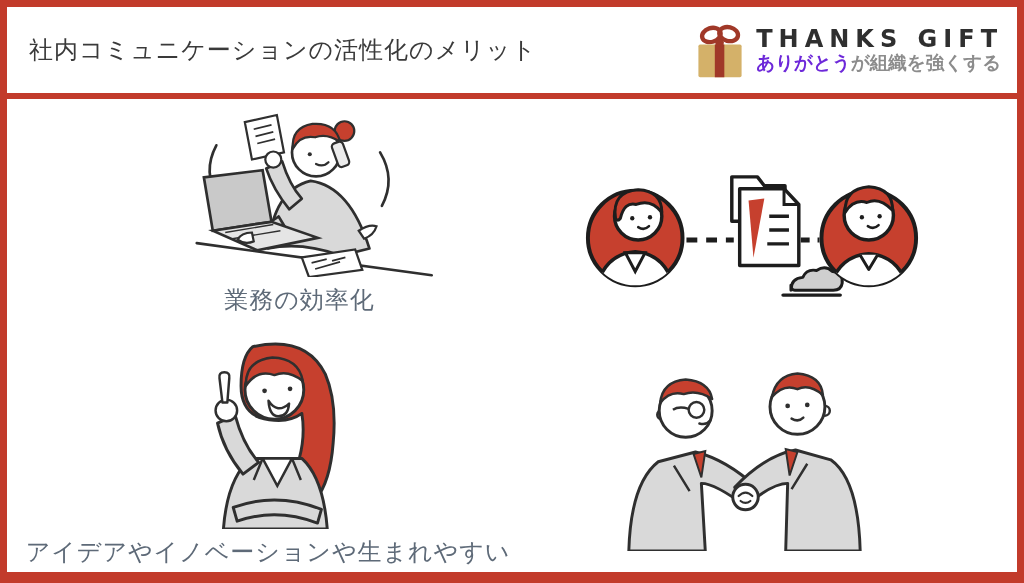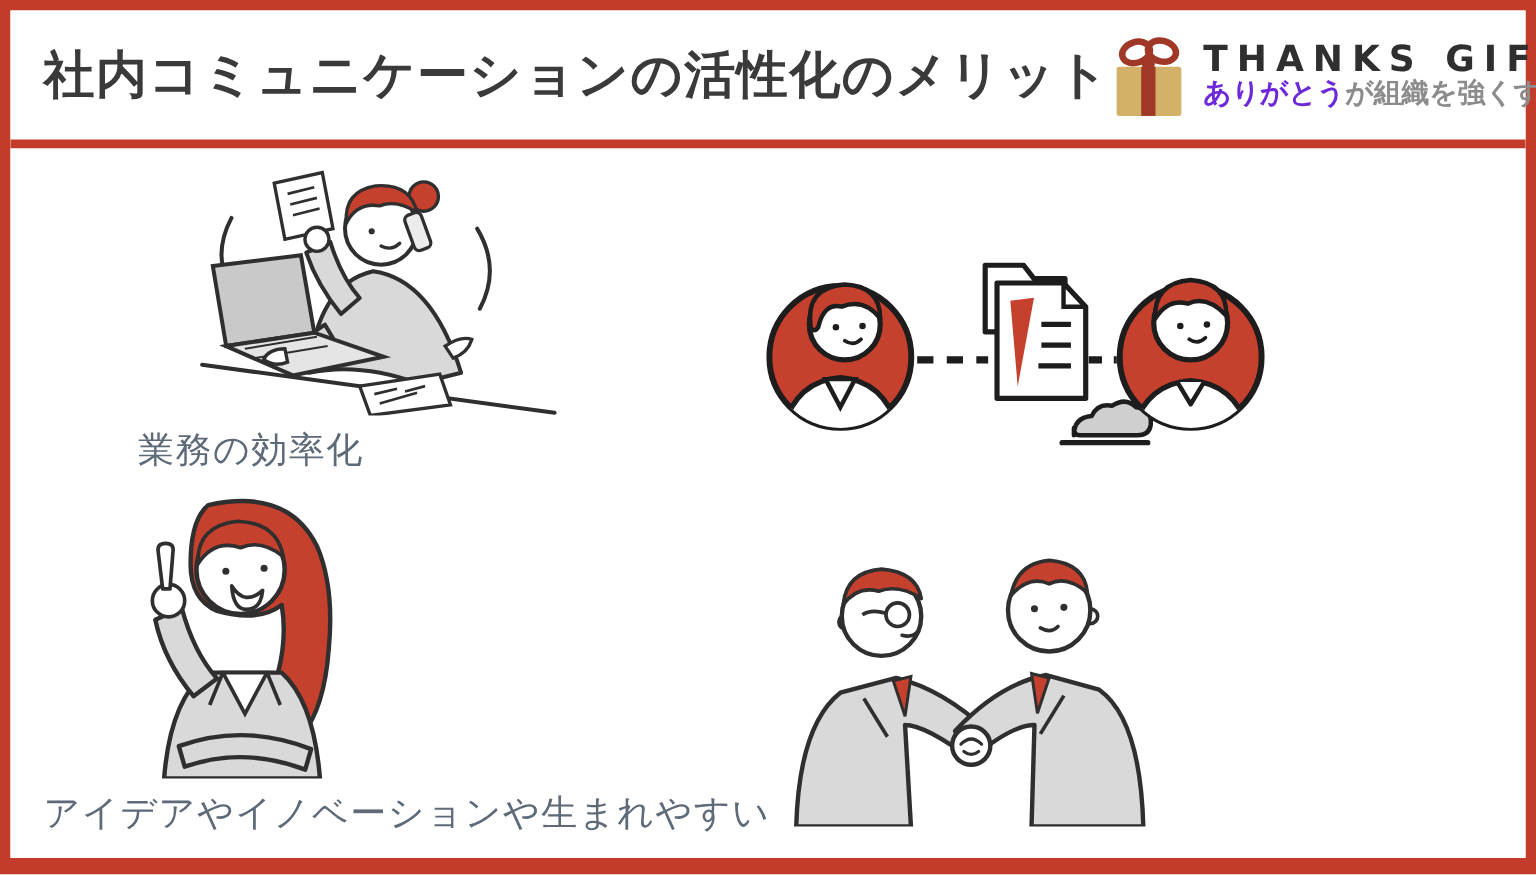--- a/index.html
+++ b/index.html
@@ -16,21 +16,21 @@
 
   
   .header {
     flex: 0 0 92px;
     display: flex; align-items: center; justify-content: space-between;
     padding: 0 14px 0 22px;
     border-bottom: 6px solid #c23b2b;
     background: #ffffff;
   }
   .title {
-    font-size: 34px; font-weight: bold; color: #3a3a3a;
+    font-size: 24px; font-weight: normal; color: #3a3a3a;
     letter-spacing: 1px; white-space: nowrap; text-align: center;
   }
   .logo { display: flex; align-items: center; gap: 10px; }
   .logo-text { display: flex; flex-direction: column; }
   .brand {
     font-size: 24px; font-weight: bold; color: #2f2f2f;
     letter-spacing: 6px; white-space: nowrap; line-height: 1.1;
   }
   .tagline { font-size: 18.5px; font-weight: bold; white-space: nowrap; line-height: 1.2; }
   .tag-red  { color: #6d28d9; }
@@ -39,31 +39,31 @@
   
   .grid {
     flex: 1;
     display: grid;
     grid-template-columns: 500px 1fr;
     grid-template-rows: 222px 1fr;
     background: #ffffff;
   }
   .cell {
     display: flex; flex-direction: column;
-    justify-content: flex-end;
+    align-items: center; justify-content: flex-end;
     padding-bottom: 5px;
   }
   .cell svg { margin-bottom: 7px; }
   .caption {
     font-size: 24px; color: #5e6a78; letter-spacing: 1px;
     white-space: nowrap; font-weight: normal;
   }
   .cell-tl { padding-left: 85px; }
   .cell-tr { padding-right: 20px; }
-  .cell-bl { padding-left: 22px; padding-bottom: 14px; }
+  .cell-bl { padding-left: 22px; padding-bottom: 4px; }
   .cell-br { padding-right: 34px; padding-bottom: 14px; }
 </style>
 </head>
 <body>
 
 <div class="page">
 
   <header class="header">
     <h1 class="title">社内コミュニケーションの活性化のメリット</h1>
 

